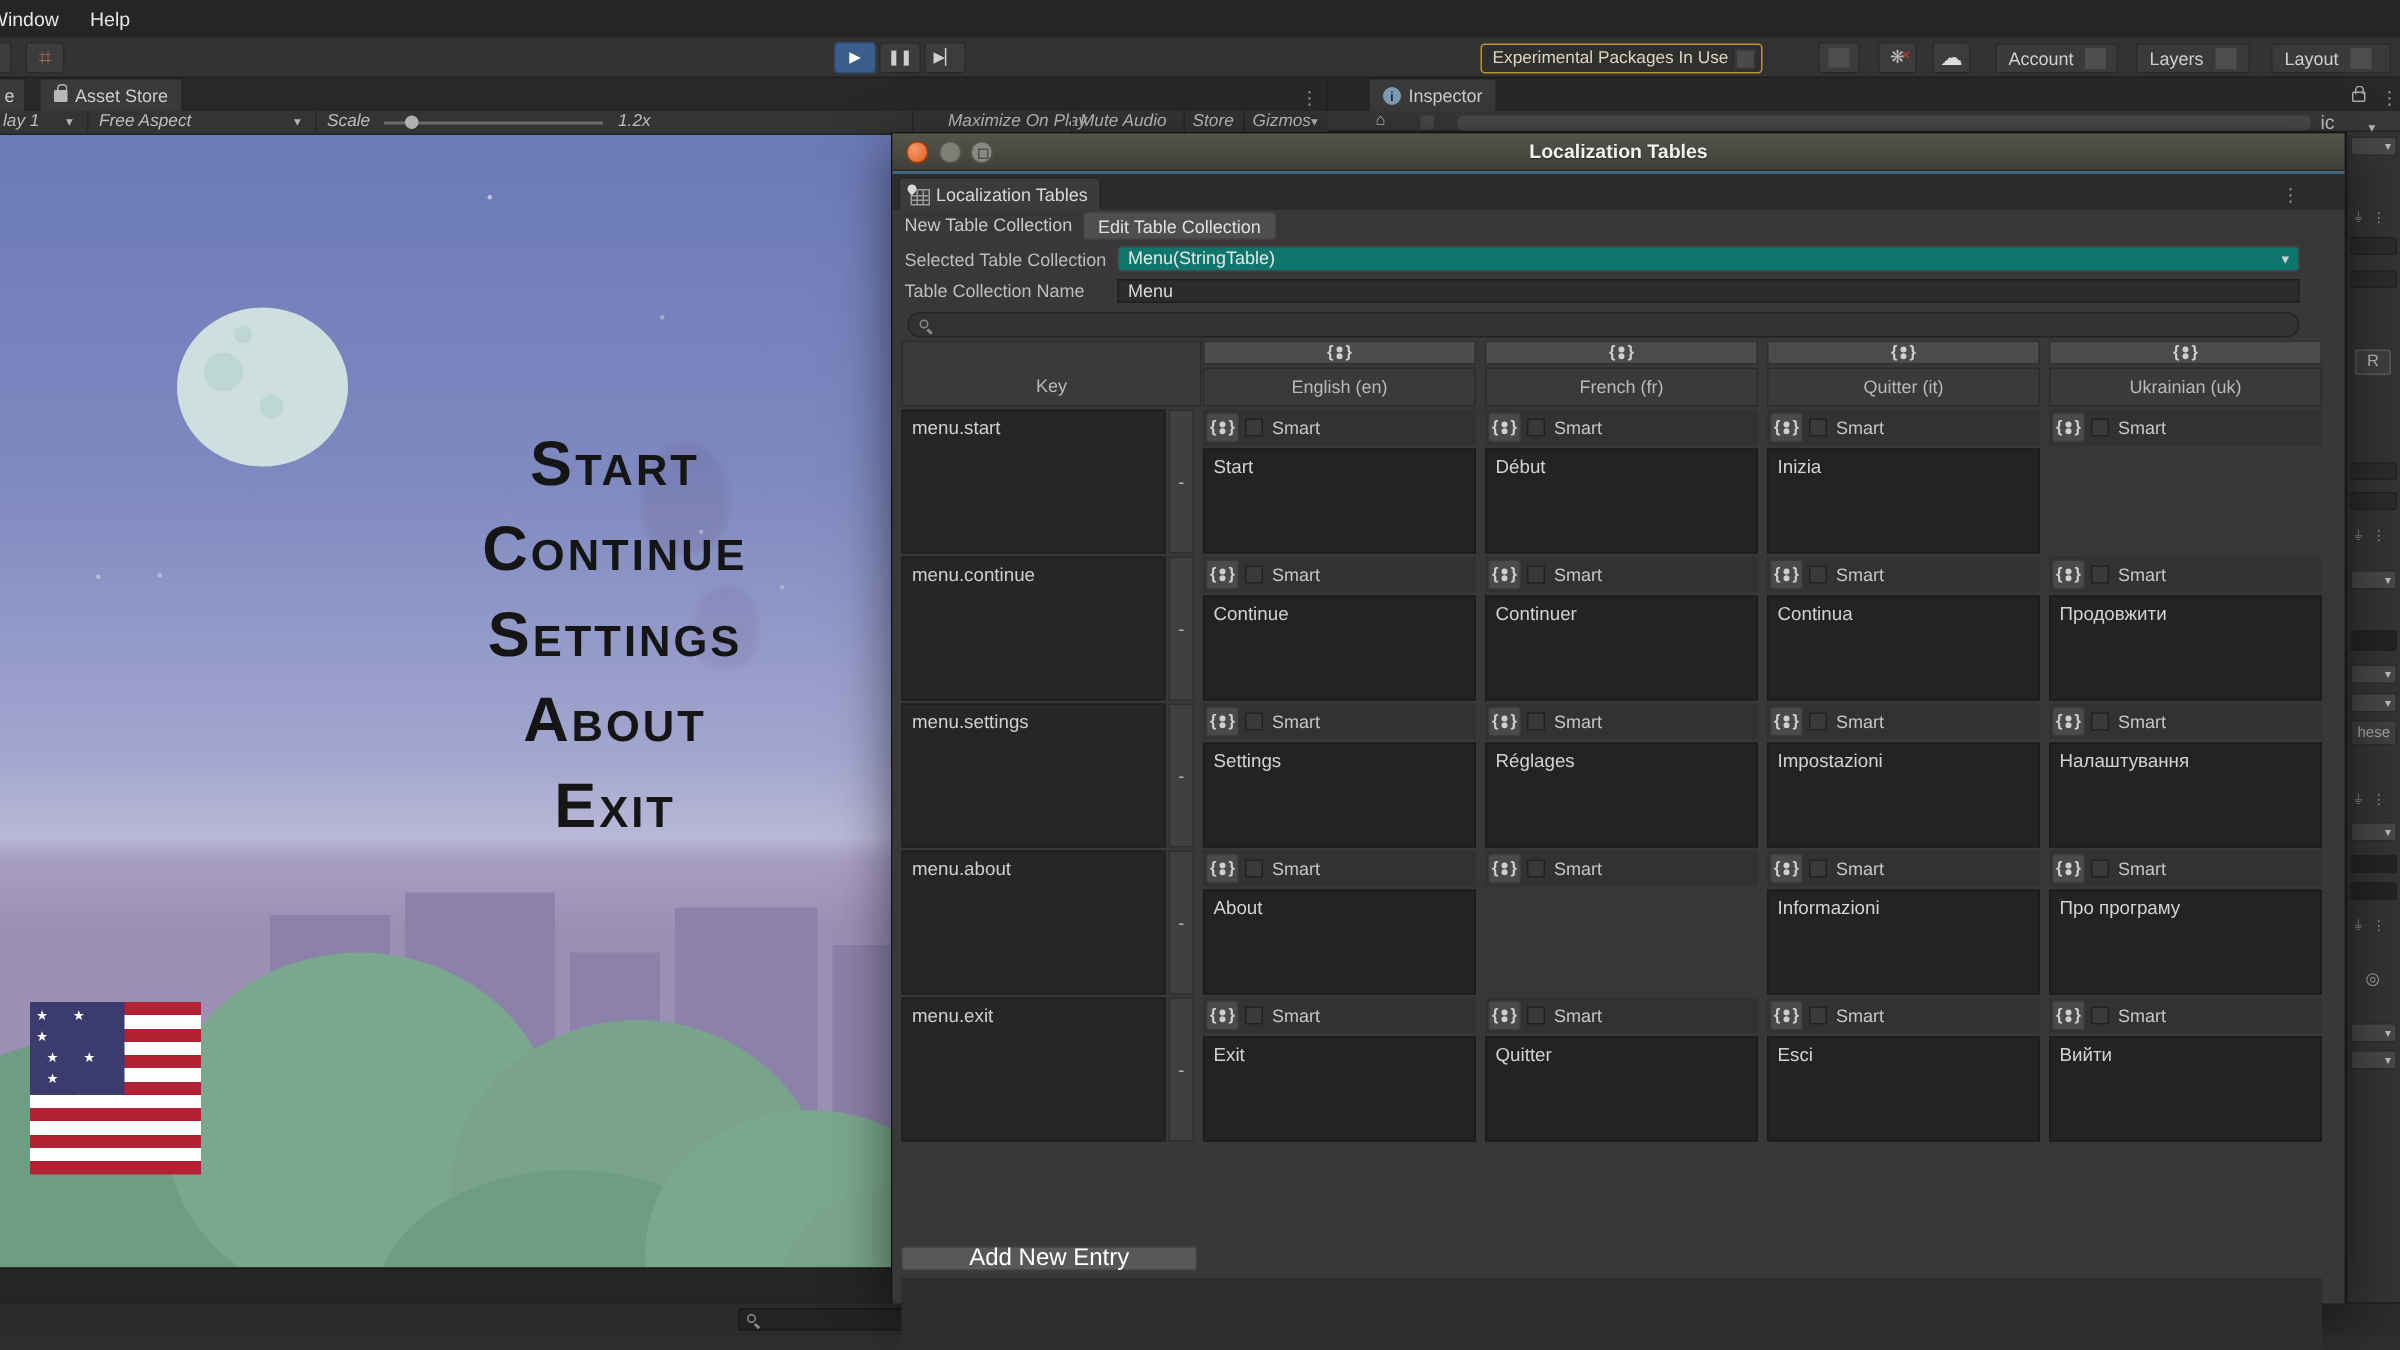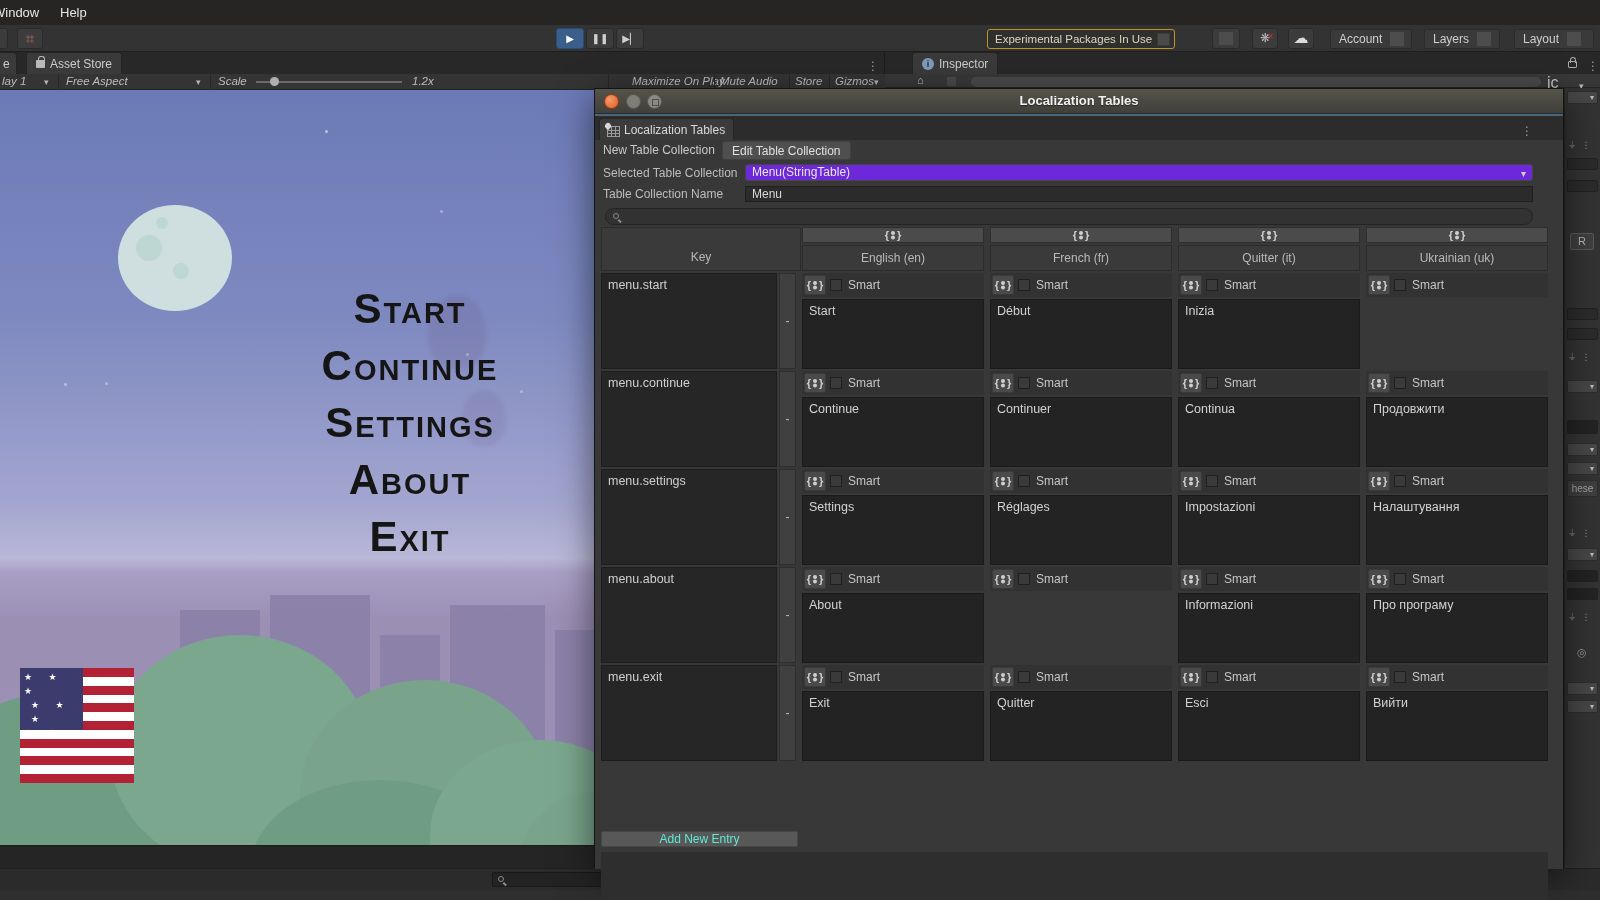--- a/index.html
+++ b/index.html
@@ -105,21 +105,21 @@
   .focusline { position:absolute; left:0; top:25px; width:100%; height:2px; background:#46657f; }
   .wtabstrip { position:absolute; left:0; top:27px; width:100%; height:24px; background:#2c2c2c; }
   .wtab { position:absolute; left:4px; top:2px; height:22px; background:#3b3b3b; border:1px solid #252525;
     border-bottom:none; border-radius:3px 3px 0 0; color:#d8d8d8; font-size:12px;
     display:flex; align-items:center; gap:4px; padding:0 8px 0 5px; }
   .wbody { position:absolute; left:0; top:51px; width:100%; height:729px; background:#383838; }
   .txtbtn { position:absolute; top:3px; color:#c8c8c8; font-size:12px; }
   .raisedbtn { position:absolute; top:1px; height:19px; background:#4f4f4f; border:1px solid #404040;
     border-radius:3px; color:#e0e0e0; font-size:12px; display:flex; align-items:center; padding:0 9px; }
   .flabel { position:absolute; left:8px; color:#bdbdbd; font-size:12px; }
-  .dropdown { position:absolute; left:150px; width:788px; height:17px; background:#6d28d9; border:1px solid #464646;
+  .dropdown { position:absolute; left:150px; width:788px; height:17px; background:#0f766e; border:1px solid #464646;
     border-radius:3px; color:#e6e6e6; font-size:12px; line-height:15px; padding-left:6px; }
   .dropdown::after { content:"▾"; position:absolute; right:6px; top:1px; color:#cfcfcf; font-size:10px; }
   .tinput { position:absolute; left:150px; width:788px; height:16px; background:#2b2b2b; border:1px solid #1f1f1f;
     color:#d9d9d9; font-size:12px; line-height:14px; padding-left:6px; }
   .wsearch { position:absolute; left:10px; width:928px; height:17px; background:#323232; border:1px solid #232323;
     border-radius:9px; }
   .thdr-key { position:absolute; background:#3a3a3a; border:1px solid #2c2c2c; }
   .thdr-key span { position:absolute; bottom:6px; width:100%; text-align:center; color:#b9b9b9; font-size:12px; }
   .iconbar { position:absolute; height:16px; width:182px; background:#4b4b4b; border:1px solid #2e2e2e;
     display:flex; align-items:center; justify-content:center; }
@@ -136,21 +136,21 @@
     color:#bbbbbb; font-size:12px; display:flex; align-items:center; justify-content:center; }
   .cell { position:absolute; top:0; width:182px; height:96px; }
   .smartbar { position:absolute; left:0; top:0; width:182px; height:24px; background:#323232; }
   .metabtn { position:absolute; left:2px; top:2px; width:22px; height:20px; background:#4a4a4a;
     border:1px solid #3a3a3a; border-radius:2px; display:flex; align-items:center; justify-content:center; }
   .chk { position:absolute; left:28px; top:6px; width:12px; height:12px; background:#3a3a3a; border:1px solid #202020; }
   .smartlbl { position:absolute; left:46px; top:5px; color:#c6c6c6; font-size:12px; }
   .valbox { position:absolute; left:0; top:26px; width:182px; height:70px; background:#232323; border:1px solid #1a1a1a;
     color:#d2d2d2; font-size:12.5px; padding:4px 6px; }
   .addbtn { position:absolute; left:6px; top:691px; width:197px; height:16px; background:#585858;
-    border:1px solid #474747; border-radius:2px; color:#5eead4; font-size:12px; text-align:center; line-height:14px; }
+    border:1px solid #474747; border-radius:2px; color:#ffffff; font-size:16px; text-align:center; line-height:14px; }
   .wfill { position:absolute; left:6px; top:712px; width:947px; height:62px; background:#2e2e2e; }
   .pin-grid { width:15px; height:13px; position:relative; }
   .pin-grid::before { content:""; position:absolute; left:2px; top:3px; width:11px; height:9px;
     background:
       linear-gradient(#9c9c9c,#9c9c9c) 0 3px/11px 1px no-repeat,
       linear-gradient(#9c9c9c,#9c9c9c) 0 6px/11px 1px no-repeat,
       linear-gradient(#9c9c9c,#9c9c9c) 3px 0/1px 9px no-repeat,
       linear-gradient(#9c9c9c,#9c9c9c) 7px 0/1px 9px no-repeat;
     border:1px solid #9c9c9c; }
   .pin-grid::after { content:""; position:absolute; left:0; top:0; width:6px; height:6px; border-radius:50% 50% 50% 0;
@@ -233,21 +233,21 @@
       <i class="info-ic">i</i>
       <span>Inspector</span>
     </div>
     <div class="lockic" style="left:683px;top:9px"></div>
     <span class="kebab abs" style="left:702px;top:4px"></span>
   </div>
   <div class="abs insp-strip">
     <span class="abs" style="left:32px;top:0;color:#bbb;font-size:11px">⌂</span>
     <span class="abs" style="left:62px;top:3px;width:9px;height:9px;background:#4a4a4a"></span>
     <div class="abs" style="left:86px;top:3px;width:570px;height:10px;background:#4a4a4a;border-radius:5px"></div>
-    <span class="abs" style="left:662px;top:0;color:#c5c5c5;font-size:16px">ic</span>
+    <span class="abs" style="left:662px;top:0;color:#c5c5c5;font-size:13px">ic</span>
     <span class="caret abs" style="left:694px;top:1px"></span>
   </div>
 
   <div class="abs viewport">
     <div class="abs star" style="left:325px;top:40px"></div>
     <div class="abs star" style="left:440px;top:120px;opacity:.35"></div>
     <div class="abs star" style="left:160px;top:210px;opacity:.4"></div>
     <div class="abs star" style="left:64px;top:293px;opacity:.4"></div>
     <div class="abs star" style="left:105px;top:292px;opacity:.35"></div>
     <div class="abs star" style="left:466px;top:263px;opacity:.45"></div>

